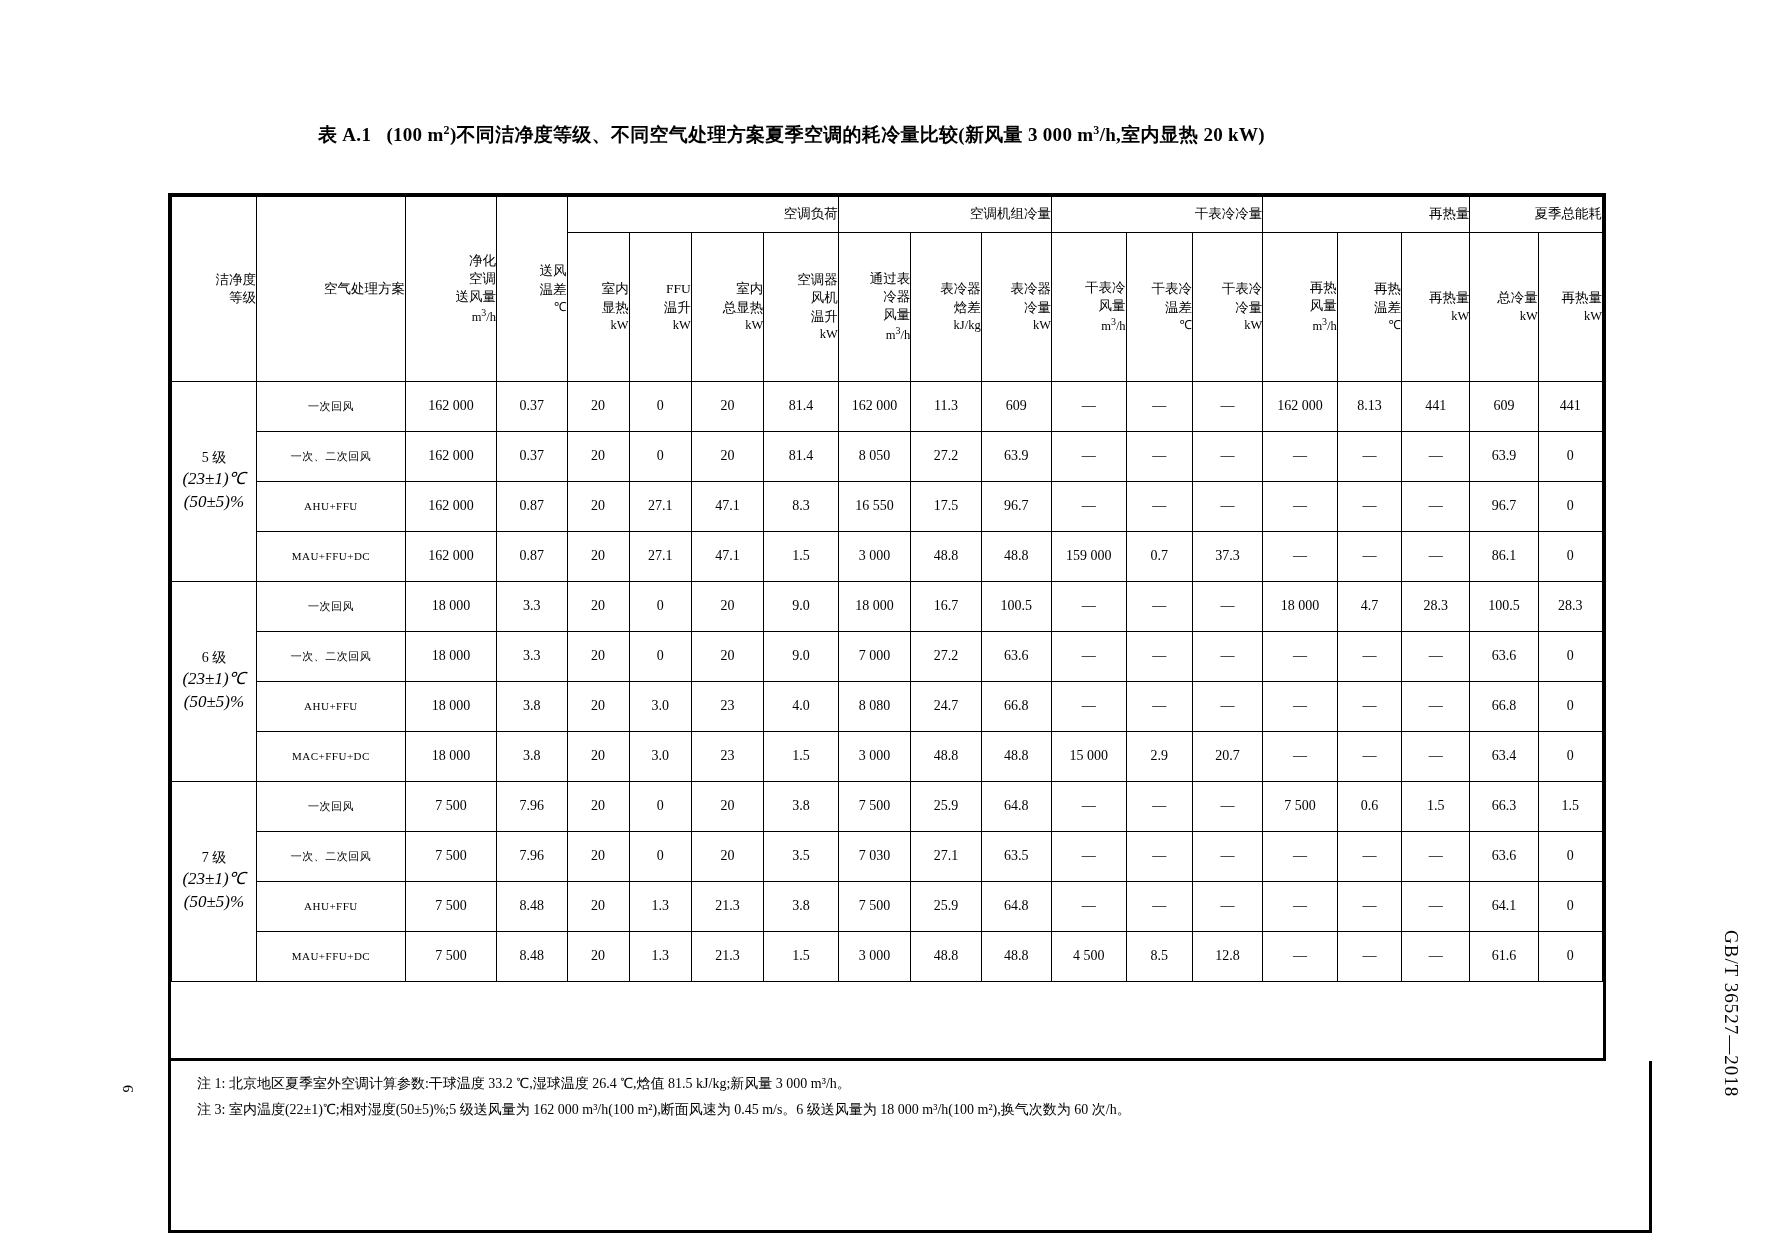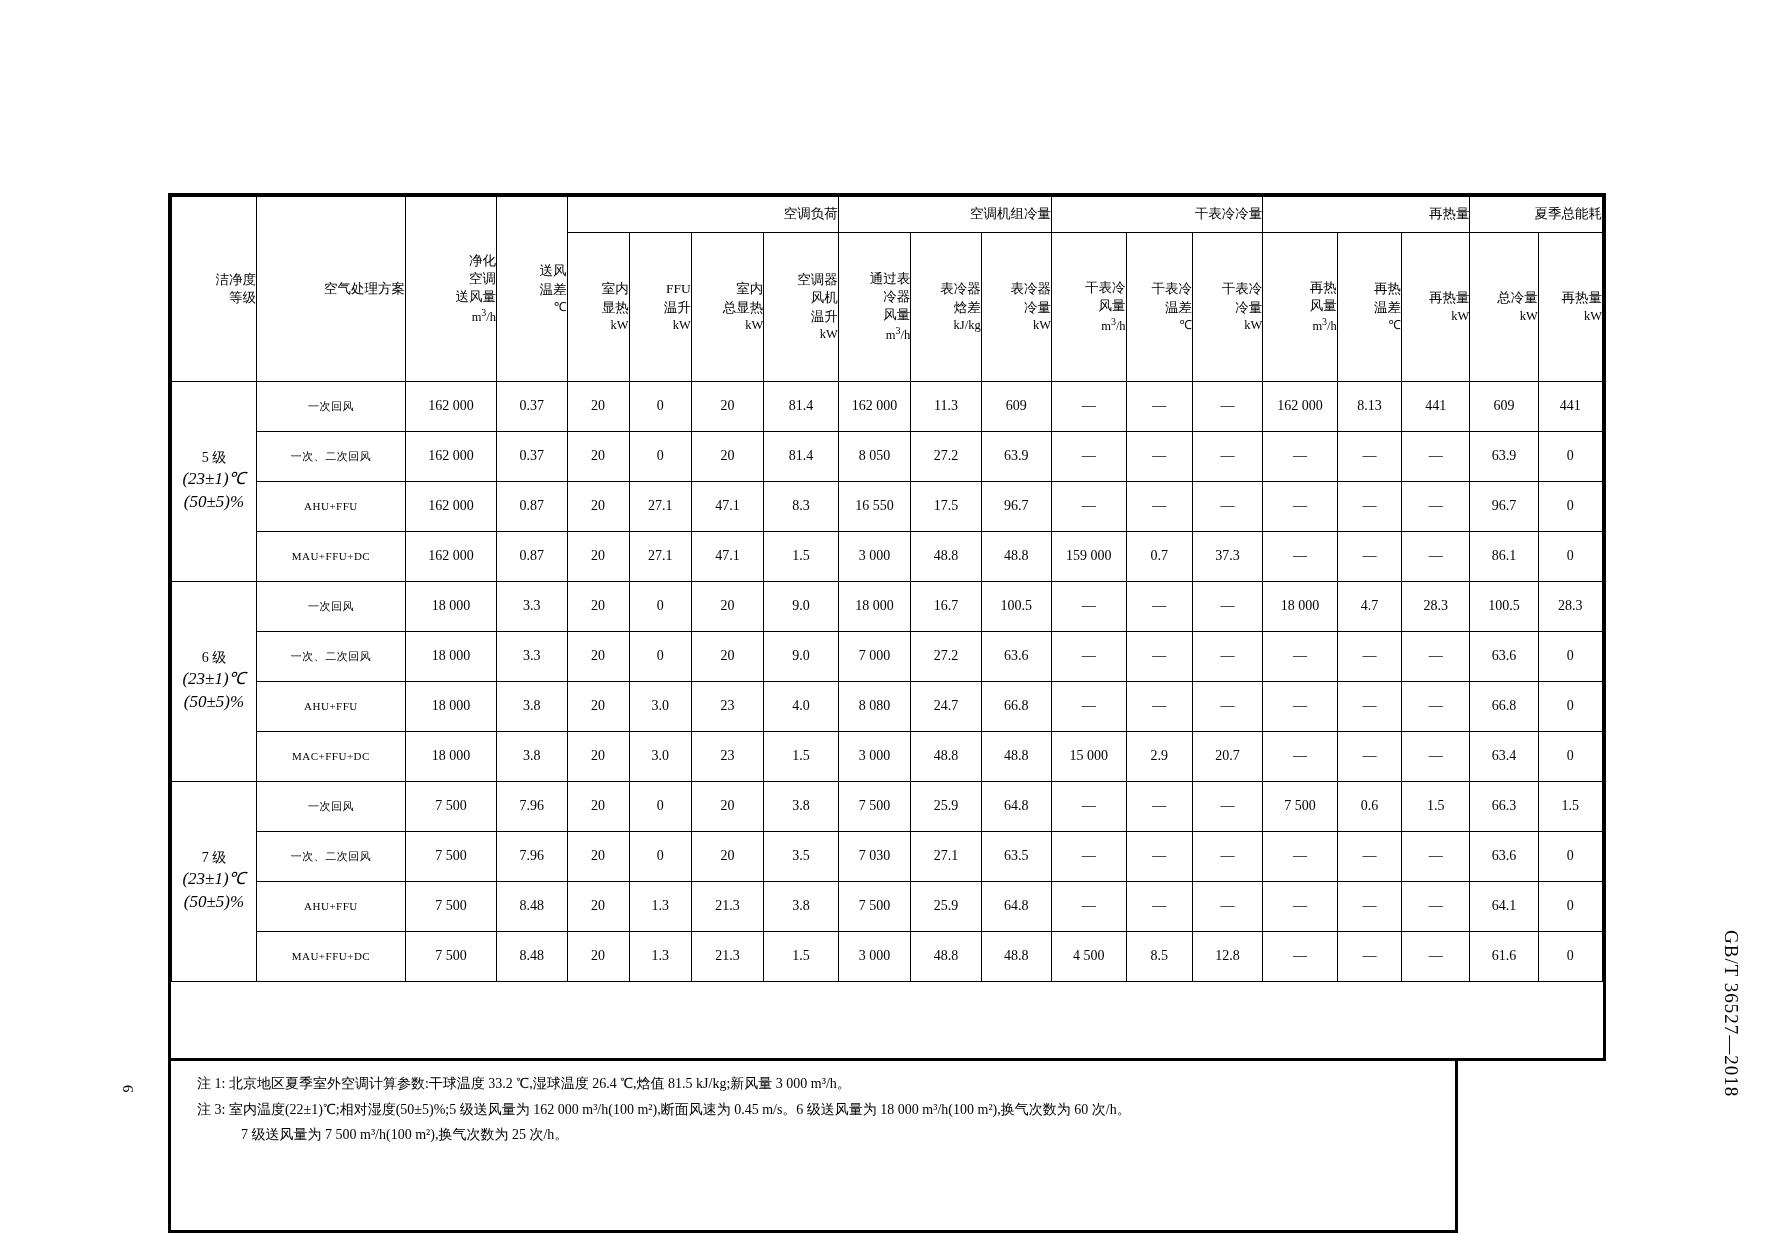--- a/index.html
+++ b/index.html
@@ -79,21 +79,21 @@
   td.scheme {
     font-size: 11px;
     letter-spacing: 0.5px;
   }
   td.num { font-size: 14px; }
   tbody tr { height: 50px; }
   .notes {
     position: absolute;
     left: 168px;
     top: 1061px;
-    width: 1290px;
+    width: 1484px;
     box-sizing: border-box;
     border: 3px solid #000;
     border-top: none;
     height: 172px;
     padding: 12px 0 0 0;
   }
   .notes-inner { padding: 0 26px; }
   .note {
     font-size: 14px;
     line-height: 1.62;
@@ -116,20 +116,24 @@
     letter-spacing: 1px;
     writing-mode: vertical-rl;
     white-space: nowrap;
   }
 </style>
 </head>
 <body>
 
 <div class="page">
 
+  <div class="table-title">
+    <span>表 A.1</span>
+    &nbsp;&nbsp;<span>(100 m</span><span class="sup">2</span><span>)不同洁净度等级、不同空气处理方案夏季空调的耗冷量比较(新风量 3 000 m</span><span class="sup">3</span><span>/h,室内显热 20 kW)</span>
+  </div>
 
   <div class="frame">
     <table class="main">
       <colgroup>
         <col style="width:82px">
         <col style="width:144px">
         <col style="width:88px">
         <col style="width:68px">
         <col style="width:60px">
         <col style="width:60px">
@@ -510,20 +514,19 @@
           <td class="num">0</td>
         </tr>
       </tbody>
     </table>
   </div>
 
   <div class="notes">
     <div class="notes-inner">
       <div class="note">注 1: 北京地区夏季室外空调计算参数:干球温度 33.2 ℃,湿球温度 26.4 ℃,焓值 81.5 kJ/kg;新风量 3 000 m³/h。</div>
       <div class="note">注 3: 室内温度(22±1)℃;相对湿度(50±5)%;5 级送风量为 162 000 m³/h(100 m²),断面风速为 0.45 m/s。6 级送风量为 18 000 m³/h(100 m²),换气次数为 60 次/h。</div>
-      <div class="note" style="padding-left:44px">7 级送风量为 7 500 m³/h(100 m²),换气次数为 25 次/h。</div>
     </div>
   </div>
 
   <div class="page-num">9</div>
   <div class="std-code">GB/T 36527—2018</div>
 
 </div>
 
 </body></html>

